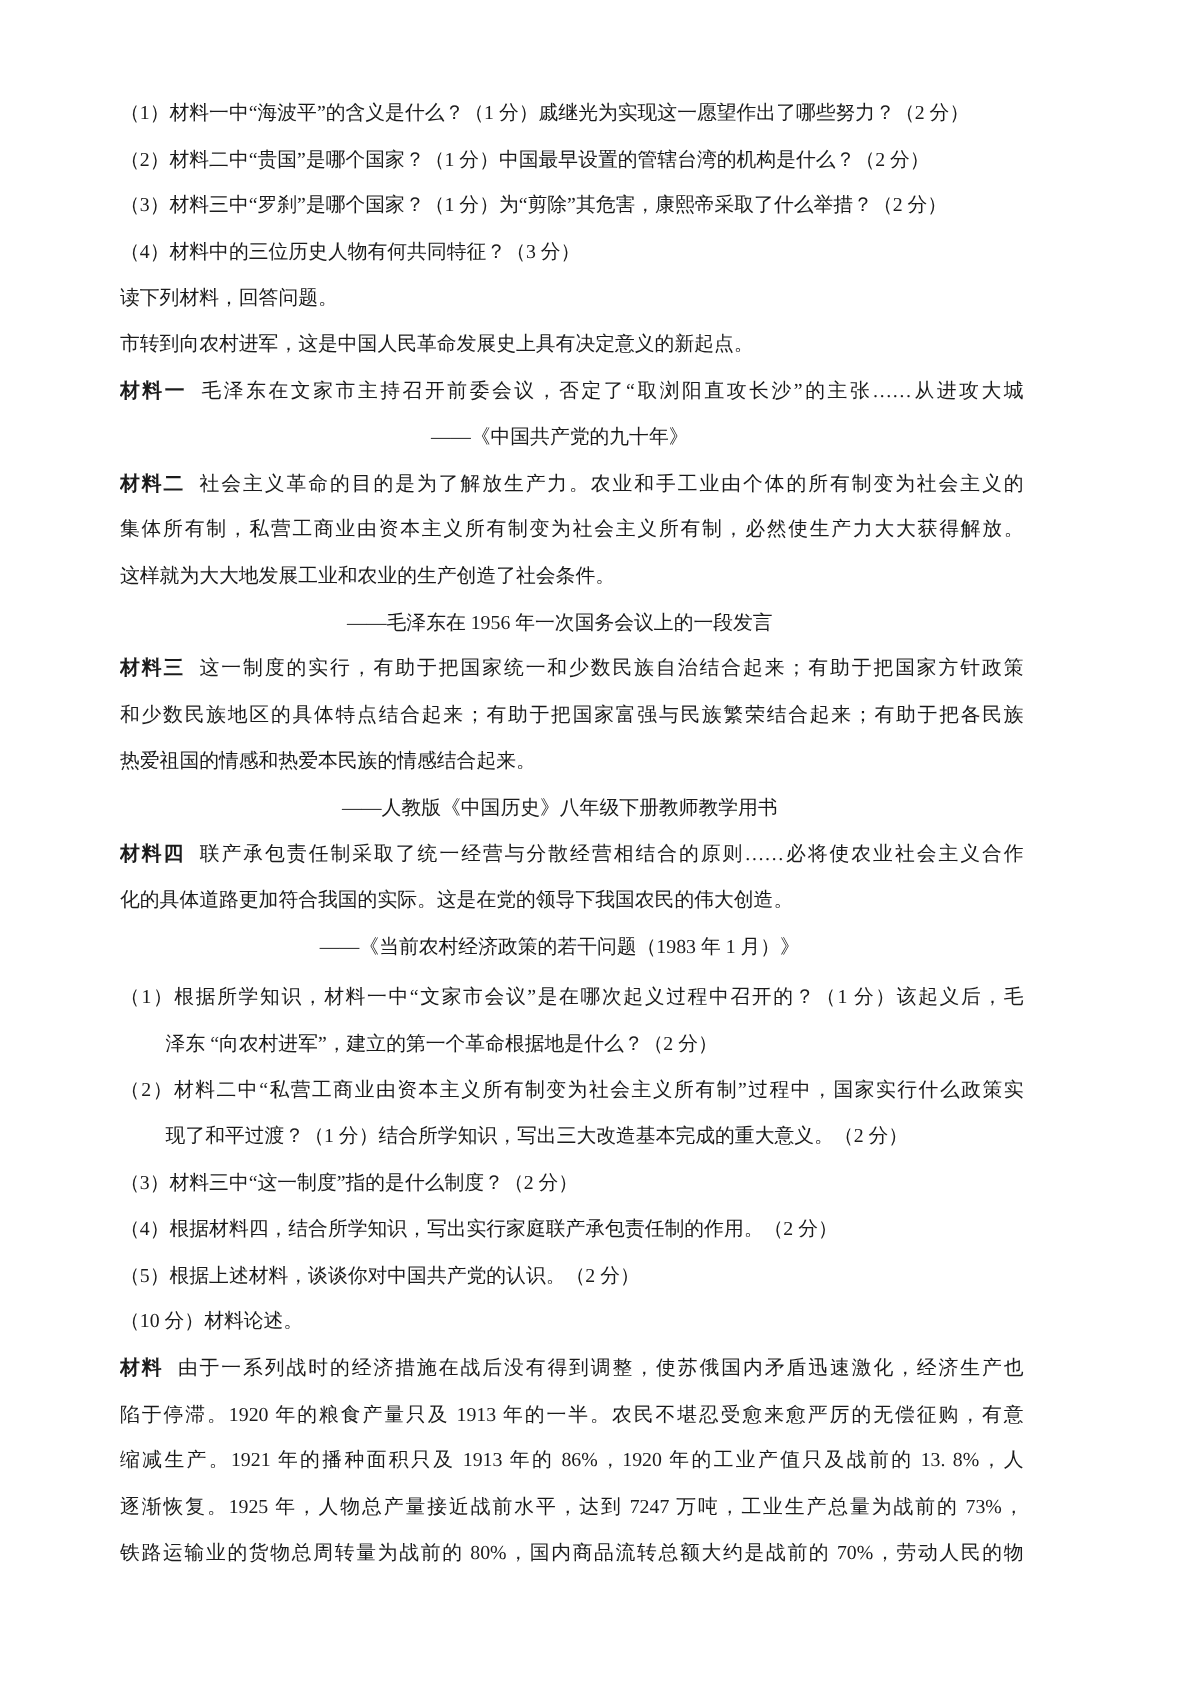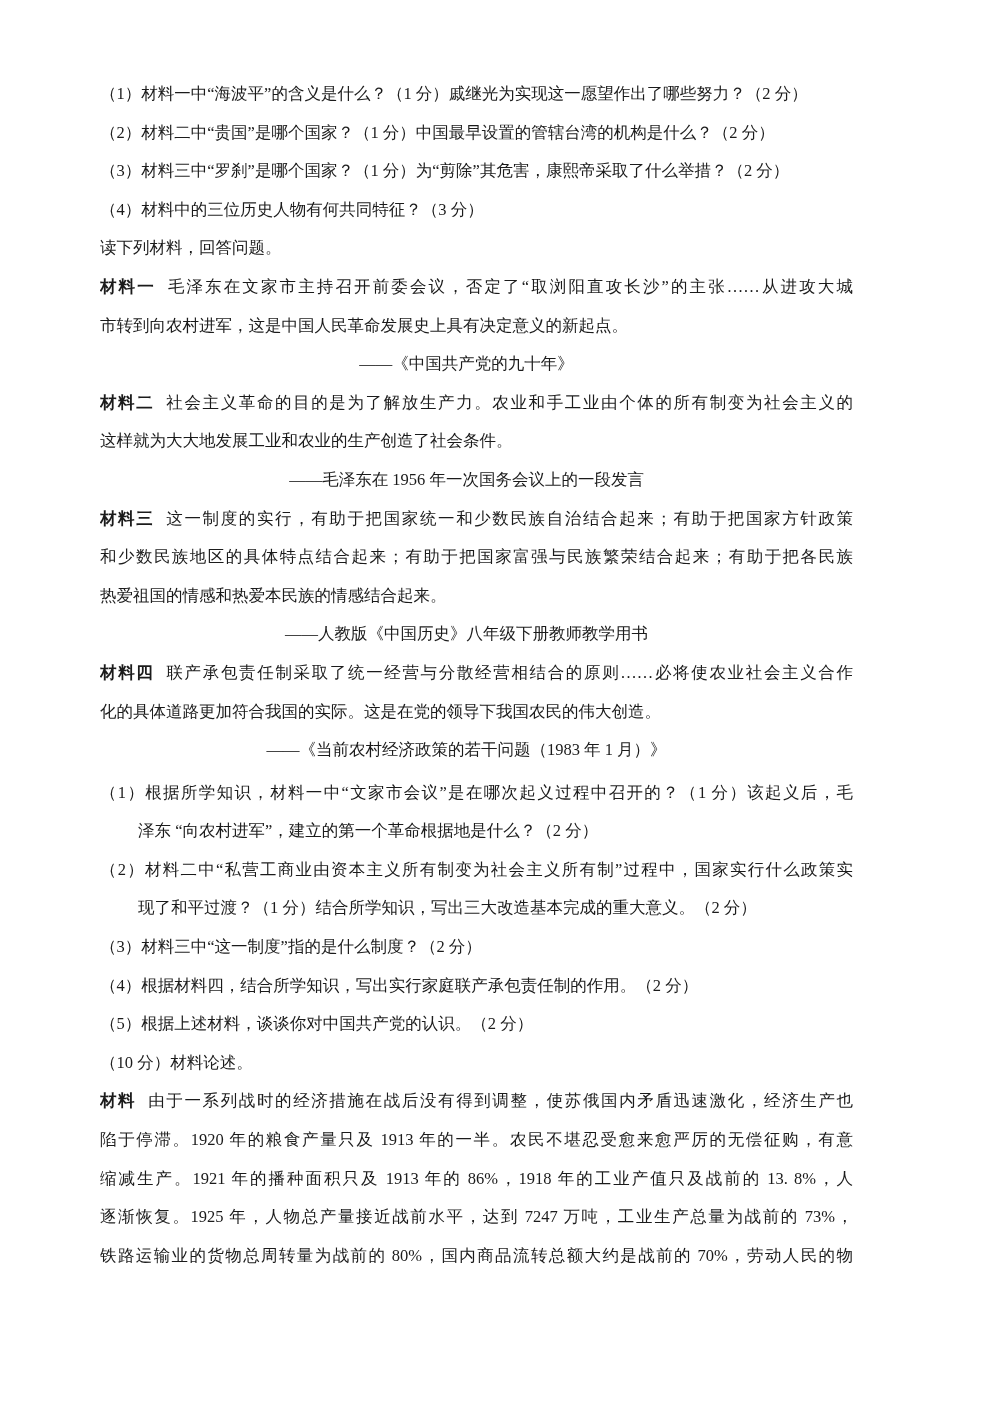--- a/index.html
+++ b/index.html
@@ -39,29 +39,30 @@
 
 <div class="page">
 
   <div class="ln">（1）材料一中“海波平”的含义是什么？（1 分）戚继光为实现这一愿望作出了哪些努力？（2 分）</div>
   <div class="ln">（2）材料二中“贵国”是哪个国家？（1 分）中国最早设置的管辖台湾的机构是什么？（2 分）</div>
   <div class="ln">（3）材料三中“罗刹”是哪个国家？（1 分）为“剪除”其危害，康熙帝采取了什么举措？（2 分）</div>
   <div class="ln">（4）材料中的三位历史人物有何共同特征？（3 分）</div>
 
   <div class="ln">读下列材料，回答问题。</div>
 
+  <div class="ln">市转到向农村进军，这是中国人民革命发展史上具有决定意义的新起点。</div>
   <div class="ln fill">
     <span class="mlabel">材料一</span><span>毛泽东在文家市主持召开前委会议，否定了“取浏阳直攻长沙”的主张……从进攻大城</span>
   </div>
-  <div class="ln">市转到向农村进军，这是中国人民革命发展史上具有决定意义的新起点。</div>
   <div class="ln src">——《中国共产党的九十年》</div>
 
   <div class="ln fill">
     <span class="mlabel">材料二</span><span>社会主义革命的目的是为了解放生产力。农业和手工业由个体的所有制变为社会主义的</span>
   </div>
+  <div class="ln fill">集体所有制，私营工商业由资本主义所有制变为社会主义所有制，必然使生产力大大获得解放。</div>
   <div class="ln">这样就为大大地发展工业和农业的生产创造了社会条件。</div>
   <div class="ln src">——毛泽东在 1956 年一次国务会议上的一段发言</div>
 
   <div class="ln fill">
     <span class="mlabel">材料三</span><span>这一制度的实行，有助于把国家统一和少数民族自治结合起来；有助于把国家方针政策</span>
   </div>
   <div class="ln fill">和少数民族地区的具体特点结合起来；有助于把国家富强与民族繁荣结合起来；有助于把各民族</div>
   <div class="ln">热爱祖国的情感和热爱本民族的情感结合起来。</div>
   <div class="ln src">——人教版《中国历史》八年级下册教师教学用书</div>
 
@@ -79,17 +80,17 @@
   <div class="ln">（4）根据材料四，结合所学知识，写出实行家庭联产承包责任制的作用。（2 分）</div>
   <div class="ln">（5）根据上述材料，谈谈你对中国共产党的认识。（2 分）</div>
 
   <div class="ln">
     <span>（10 分）材料论述。</span>
   </div>
   <div class="ln fill">
     <span class="mlabel">材料</span><span>由于一系列战时的经济措施在战后没有得到调整，使苏俄国内矛盾迅速激化，经济生产也</span>
   </div>
   <div class="ln fill">陷于停滞。1920 年的粮食产量只及 1913 年的一半。农民不堪忍受愈来愈严厉的无偿征购，有意</div>
-  <div class="ln fill">缩减生产。1921 年的播种面积只及 1913 年的 86%，1918 年的工业产值只及战前的 13. 8%，人</div>
+  <div class="ln fill">缩减生产。1921 年的播种面积只及 1913 年的 86%，1920 年的工业产值只及战前的 13. 8%，人</div>
   <div class="ln fill">逐渐恢复。1925 年，人物总产量接近战前水平，达到 7247 万吨，工业生产总量为战前的 73%，</div>
   <div class="ln fill">铁路运输业的货物总周转量为战前的 80%，国内商品流转总额大约是战前的 70%，劳动人民的物</div>
 
 </div>
 
 </body></html>

